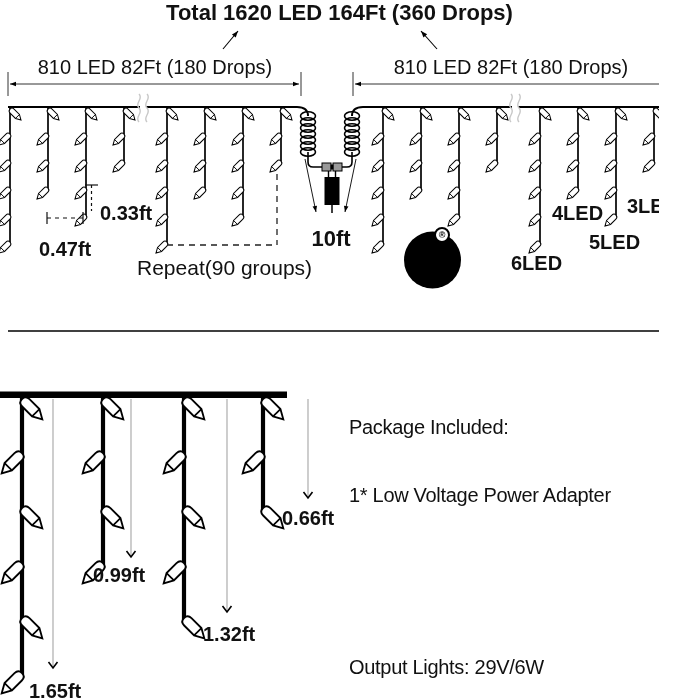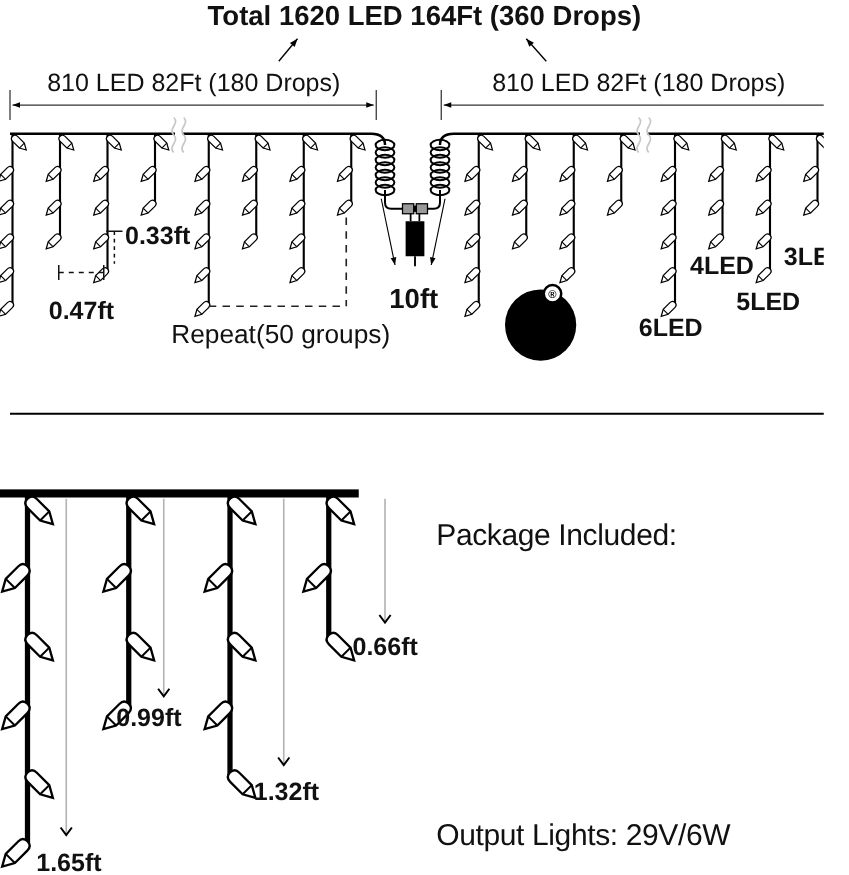--- a/index.html
+++ b/index.html
@@ -3,21 +3,21 @@
 <meta charset="utf-8">
 <style>
   html,body{margin:0;padding:0;background:#fff;}
   .stage{position:relative;width:659px;height:700px;background:#fff;overflow:hidden;
          font-family:"Liberation Sans",sans-serif;text-decoration:underline;}
   svg{position:absolute;left:0;top:0;}
   .lbl{position:absolute;color:#111;white-space:nowrap;line-height:1.1;}
   .b{font-weight:bold;}
   .f20{font-size:20px;}
   .f21{font-size:21px;}
-  .pk{font-size:24px;letter-spacing:-0.3px;}
+  .pk{font-size:20px;letter-spacing:-0.3px;}
   .ullogo{color:#000000;font-weight:bold;font-style:italic;font-size:27px;letter-spacing:-1px;
           text-align:center;}
   .ullogo .u{position:relative;top:-4px;}
   .ullogo .l{position:relative;top:4px;}
   .regbadge{box-sizing:border-box;width:16px;height:16px;border:2px solid #000;border-radius:50%;
             background:#fff;color:#000;font-size:9px;font-weight:bold;line-height:12px;
             text-align:center;}
 </style>
 </head>
 <body>
@@ -232,35 +232,36 @@
           <path d="M303.5 492 L308 498 L312.5 492" stroke="#000" stroke-width="1.6" fill="none"></path>
         </g>
       </g>
   </svg>
 
   <div class="lbl b" style="left:0;width:679px;top:1px;text-align:center;font-size:22px;">Total 1620 LED 164Ft (360 Drops)</div>
 
   <div class="lbl f20" style="left:8px;width:294px;top:56px;text-align:center;">810 LED 82Ft (180 Drops)</div>
   <div class="lbl f20" style="left:353px;width:316px;top:56px;text-align:center;">810 LED 82Ft (180 Drops)</div>
 
-  <div class="lbl b f20" style="left:100px;top:178px;">0.33ft</div>
+  <div class="lbl b f20" style="left:100px;top:202px;">0.33ft</div>
   <div class="lbl b f20" style="left:39px;top:226px;margin-top:12px;">0.47ft</div>
-  <div class="lbl f21" style="left:137px;top:256px;">Repeat(50 groups)</div>
+  <div class="lbl f21" style="left:137px;top:256px;">Repeat(90 groups)</div>
   <div class="lbl b" style="left:306px;width:50px;top:227px;text-align:center;font-size:22px;">10ft</div>
 
   <div class="lbl b f20" style="left:511px;top:252px;text-align:center;">6LED</div>
   <div class="lbl b f20" style="left:552px;top:202px;">4LED</div>
   <div class="lbl b f20" style="left:589px;top:231px;">5LED</div>
   <div class="lbl b f20" style="left:627px;top:175px;margin-top:20px;">3LED</div>
 
   <div class="lbl ullogo" style="left:404px;top:245px;width:57px;">
     <span class="u">U</span><span class="l">L</span>
   </div>
   <div class="lbl regbadge" style="left:434px;top:227px;">®</div>
 
   <div class="lbl b f20" style="left:29px;top:680px;">1.65ft</div>
   <div class="lbl b f20" style="left:93px;top:564px;">0.99ft</div>
   <div class="lbl b f20" style="left:203px;top:623px;">1.32ft</div>
   <div class="lbl b f20" style="left:282px;top:507px;">0.66ft</div>
 
   <div class="lbl pk" style="left:349px;top:416px;">Package Included:</div>
+  <div class="lbl pk" style="left:349px;top:484px;">1* Low Voltage Power Adapter</div>
   <div class="lbl pk" style="left:349px;top:656px;">Output Lights: 29V/6W</div>
 </div>
 
 </body></html>

